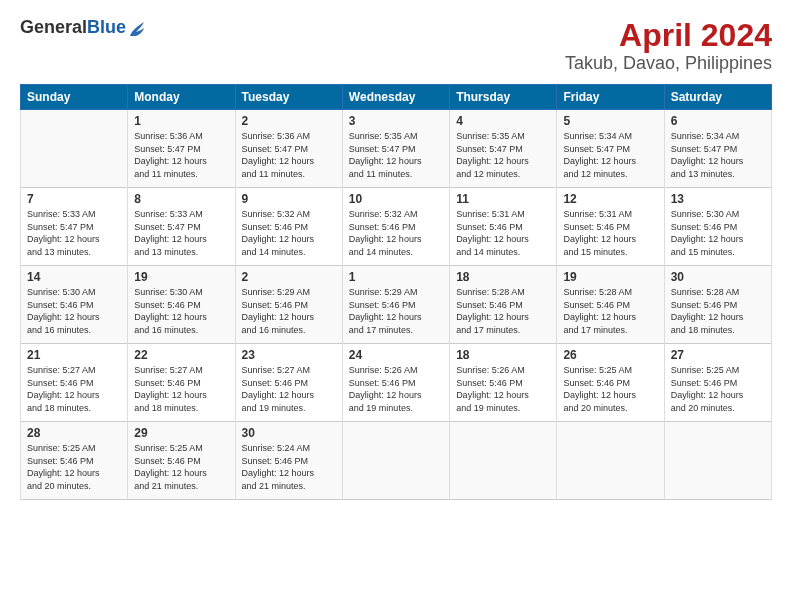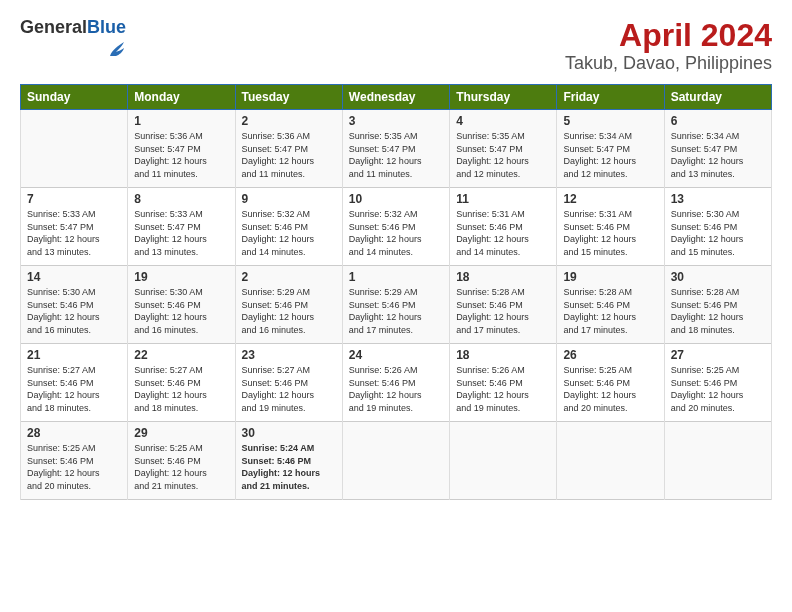--- a/index.html
+++ b/index.html
@@ -51,21 +51,21 @@
       font-size: 18px;
       color: #555;
       text-align: right;
     }
     table {
       width: 100%;
       border-collapse: collapse;
       table-layout: fixed;
     }
     thead tr {
-      background-color: #4d7c0f;
+      background-color: #0369a1;
     }
     thead th {
       color: #fff;
       font-size: 12px;
       font-weight: bold;
       padding: 5px 6px;
       text-align: left;
       border: 1px solid #2a6db5;
     }
     tbody tr {
@@ -98,21 +98,21 @@
       color: #333;
     }
   </style>
 </head>
 <body>
 
 <div class="page">
   <div class="header">
     <div class="logo">
       <div>
-        <div style="display:flex;align-items:flex-end;flex-direction:column;">
+        <div style="display:flex;align-items:flex-start;">
           <span class="logo-text">
             <span class="logo-general">General</span><span class="logo-blue">Blue</span>
           </span>
           <svg class="logo-icon" viewBox="0 0 18 22">
             <path d="M2 18 C4 12, 10 8, 16 4 C14 8, 12 10, 8 14 C10 13, 14 12, 16 10 C15 14, 11 17, 8 18 Z" fill="#2a6db5"></path>
           </svg>
         </div>
       </div>
     </div>
     <div class="title-block">
@@ -342,21 +342,21 @@
           </td>
           <td>
             <span class="day-num">29</span>
             <div class="cell-info" style="white-space: pre-line;">Sunrise: 5:25 AM
 Sunset: 5:46 PM
 Daylight: 12 hours
 and 21 minutes.</div>
           </td>
           <td>
             <span class="day-num">30</span>
-            <div class="cell-info" style="white-space: pre-line; font-weight: bold;">Sunrise: 5:24 AM
+            <div class="cell-info" style="white-space: pre-line;">Sunrise: 5:24 AM
 Sunset: 5:46 PM
 Daylight: 12 hours
 and 21 minutes.</div>
           </td>
           <td></td>
           <td></td>
           <td></td>
           <td></td>
         </tr>
       </tbody>

